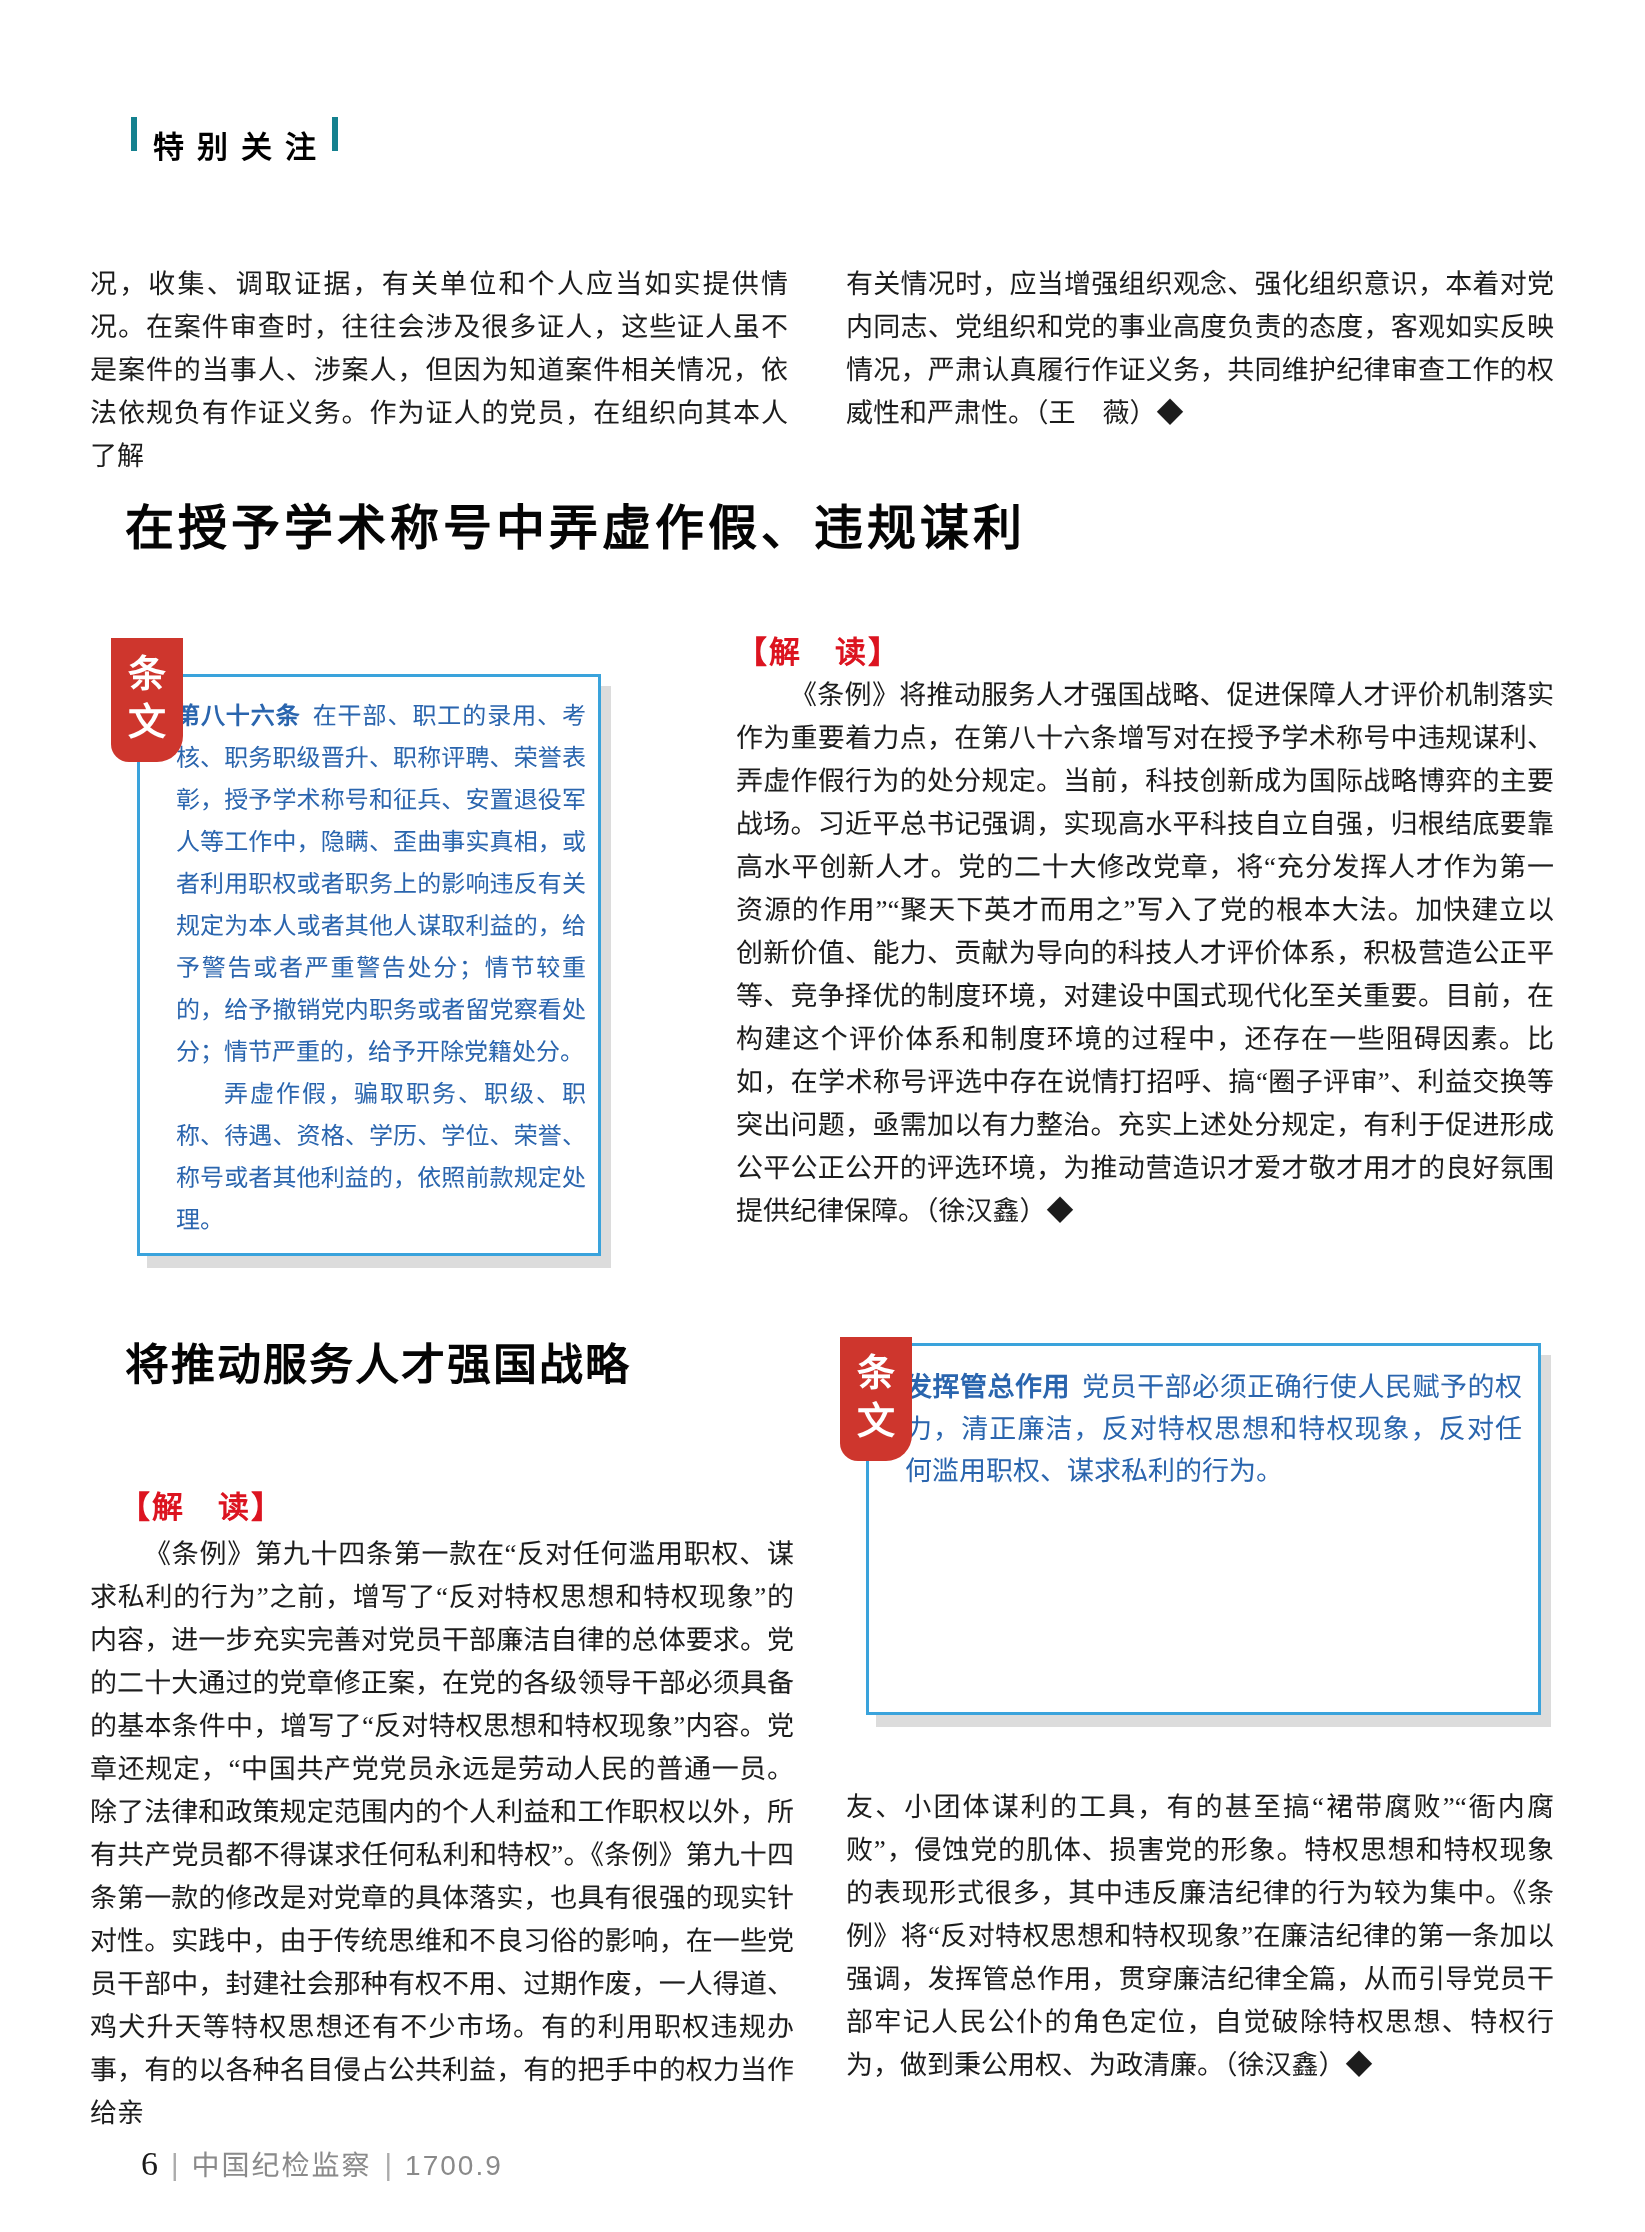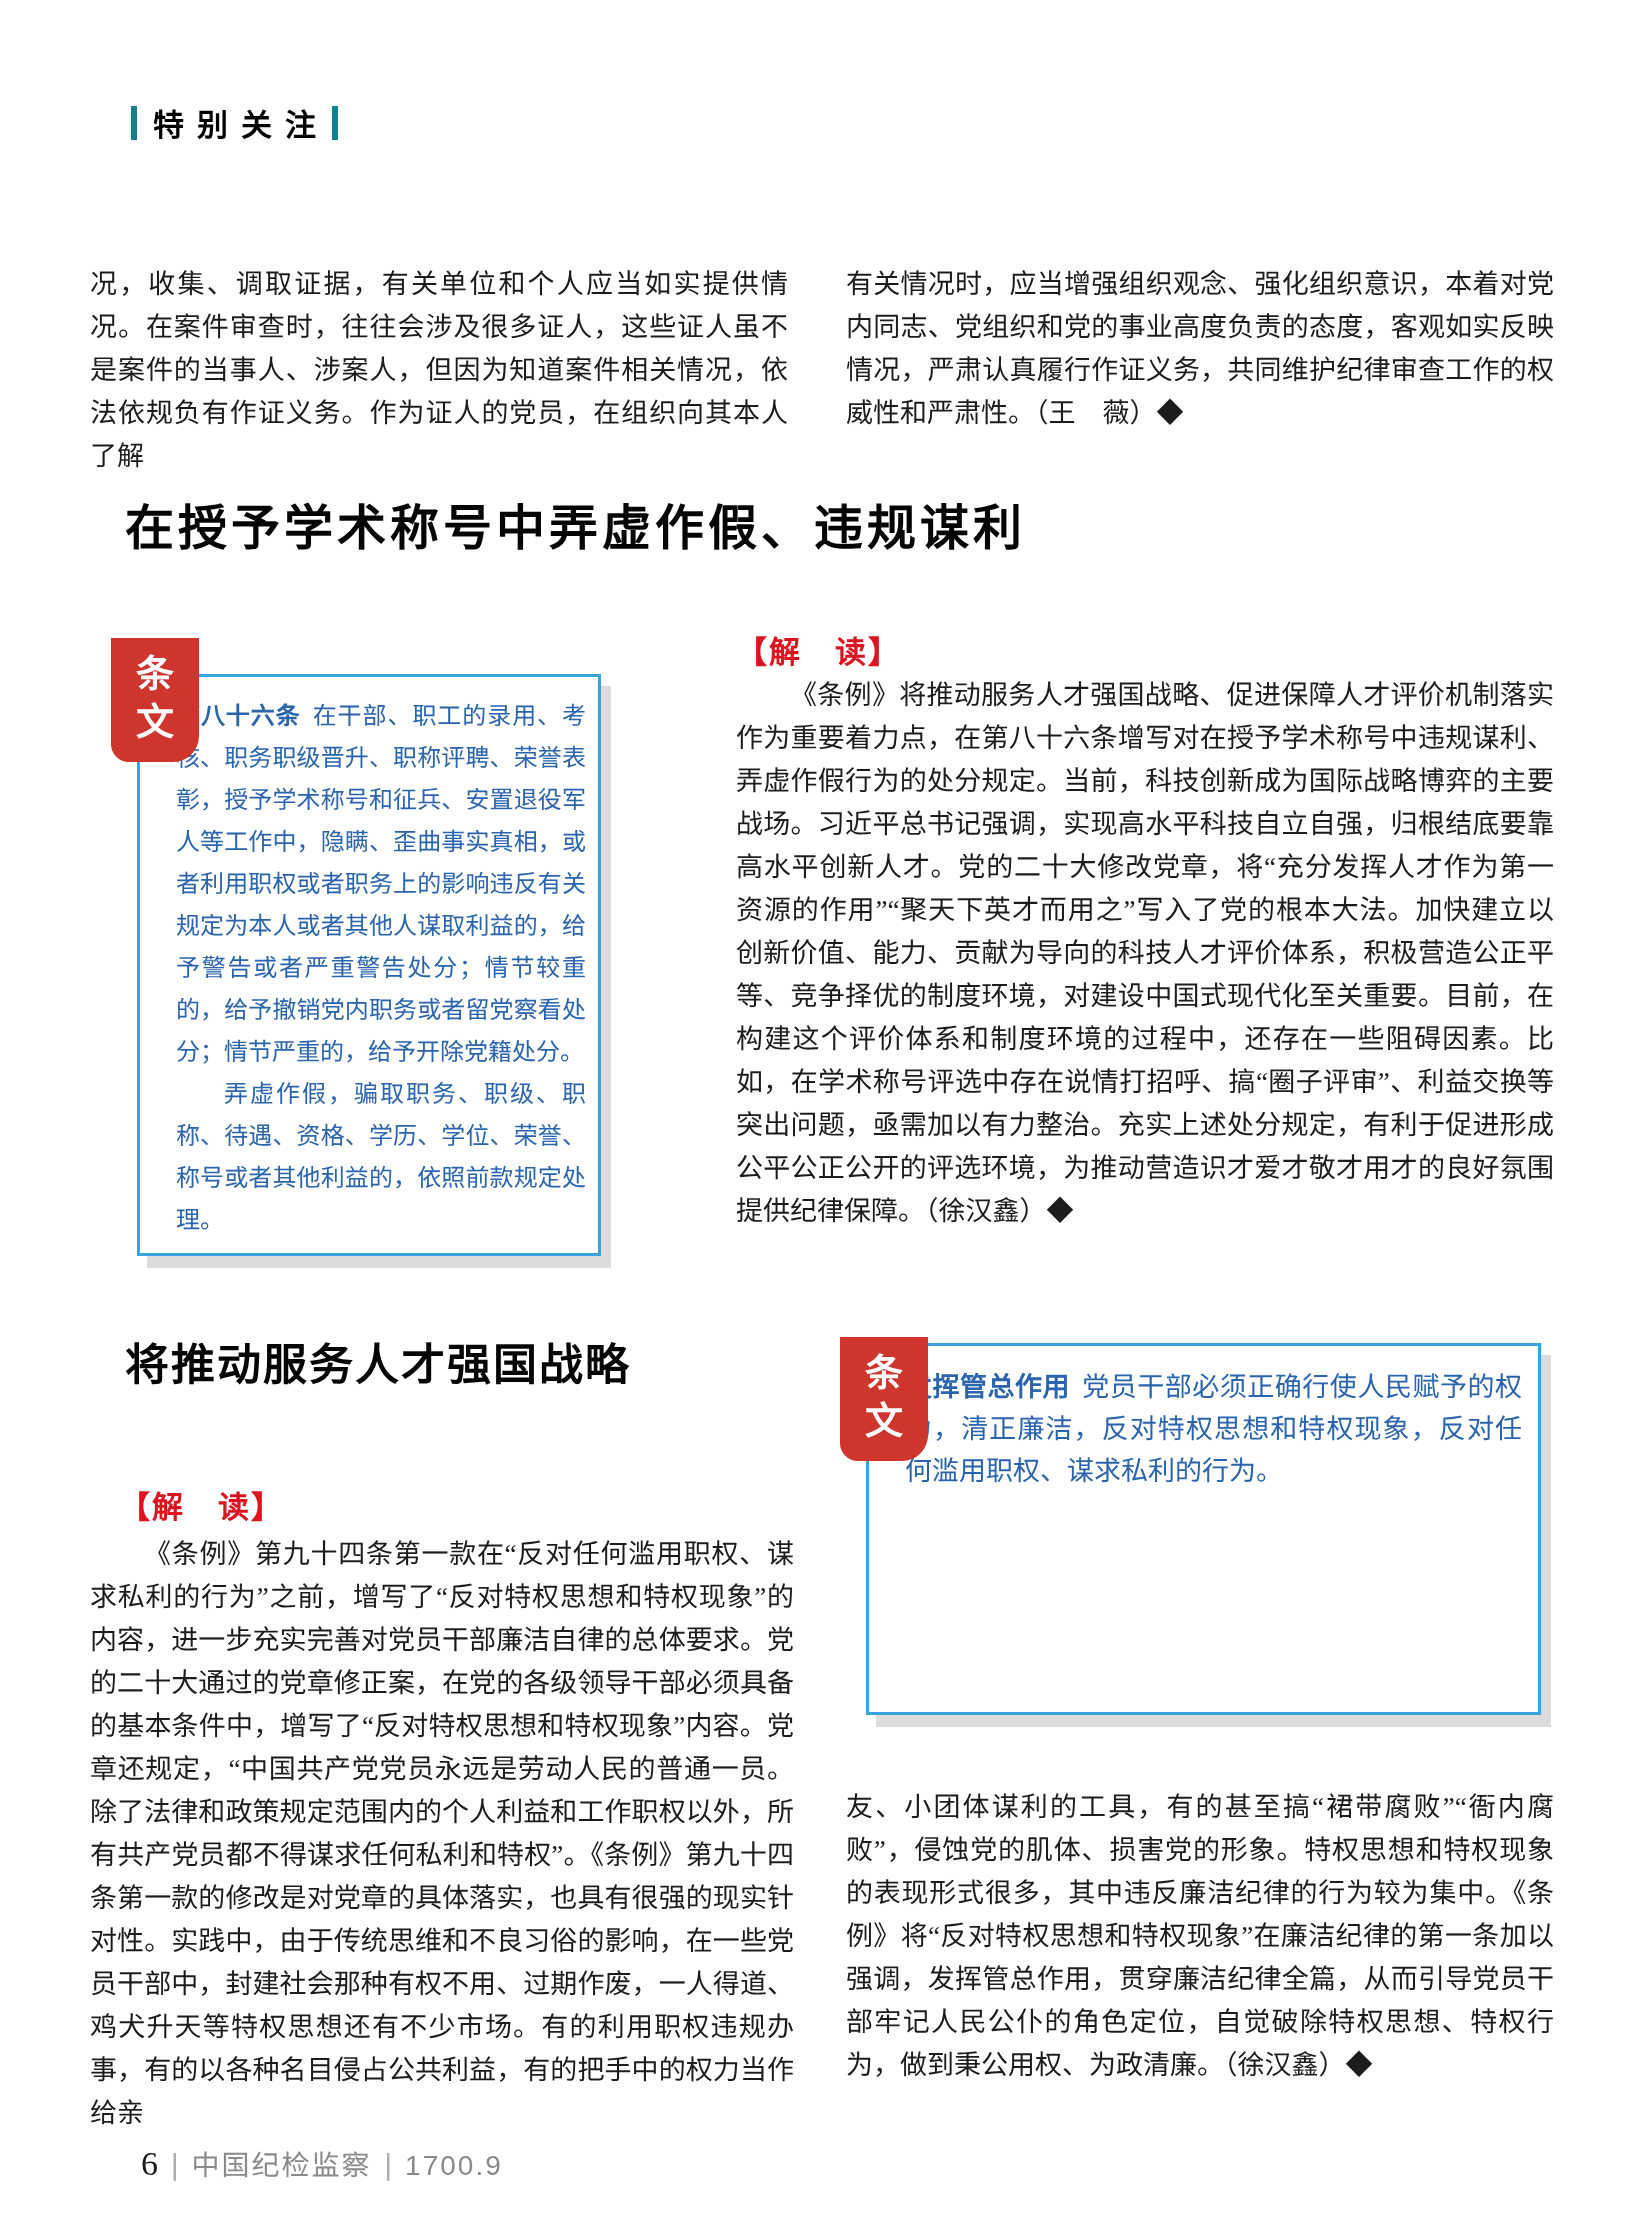--- a/index.html
+++ b/index.html
@@ -11,21 +11,21 @@
     color:#1c1c1c;
   }
   p { margin:0; }
 
   
   .tag { position:absolute; left:131px; top:100px; display:flex; align-items:center; }
   .tag-bar { width:6px; height:34px; background:#15818F; }
   .tag-text {
     font-family:"Liberation Sans", sans-serif; font-weight:700;
     font-size:31px; color:#000; letter-spacing:13px;
-    margin-left:16px; margin-right:3px; white-space:nowrap;
+    margin-left:16px; margin-right:3px; white-space:nowrap;margin-top:22px;
   }
 
   
   .body-text {
     position:absolute; font-size:27px; line-height:43px;
     text-align:justify; color:#1c1c1c;
   }
   .ind { text-indent:2em; }
 
   #topLeft  { left:90px;  top:263px; width:698px; }
@@ -52,21 +52,21 @@
     color:#2A65AE; font-family:"Liberation Sans", sans-serif;
     line-height:42px; text-align:justify;
   }
   #box1 { left:137px; top:674px;  width:464px; min-height:531px; padding:18px 12px 12px 36px; font-size:24px; }
   #box2 { left:866px; top:1343px; width:675px; min-height:372px; padding:20px 16px 12px 36px; font-size:27px; }
   .cp { margin:0; }
   .cp.ind { text-indent:2em; }
   .cnum { font-weight:700; margin-right:12px; }
 
   .tab {
-    position:absolute; width:88px; background:#CE362D; color:#ffffff;
+    position:absolute; width:72px; background:#CE362D; color:#ffffff;
     border-radius:0 0 26px 18px; text-align:center; z-index:3;
     font-family:"Liberation Serif", serif; font-weight:700;
     padding:12px 0 16px;
   }
   .tab-inner {
     display:inline-block; width:40px; font-size:38px; line-height:48px;
     word-break:break-all; white-space:normal;
   }
   #tab1 { left:111px; top:638px; }
   #tab2 { left:840px; top:1337px; }

